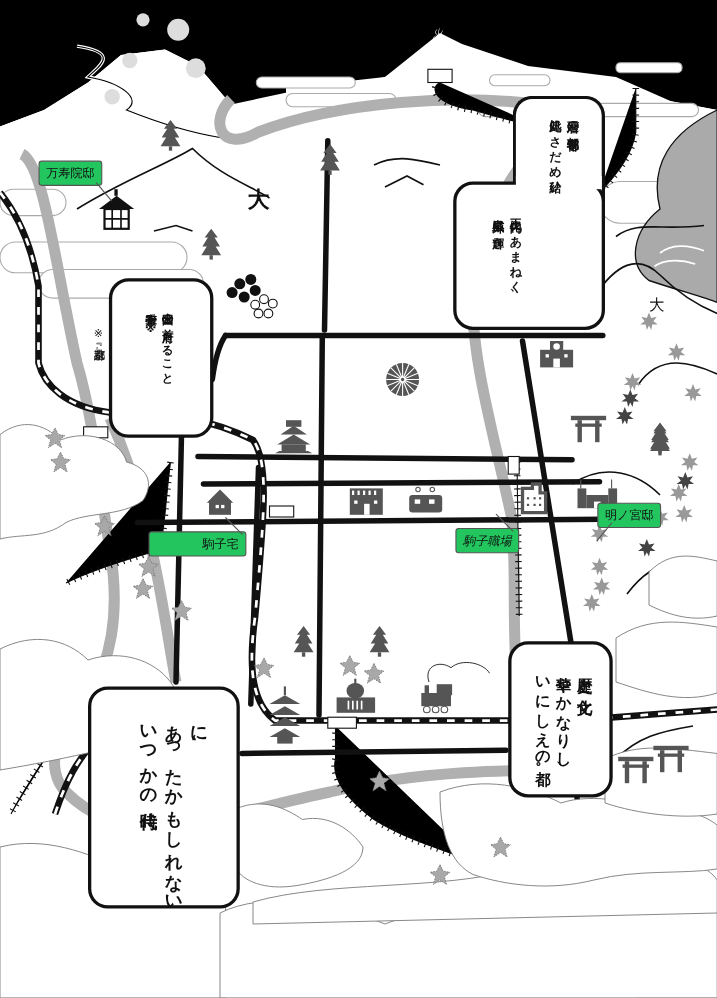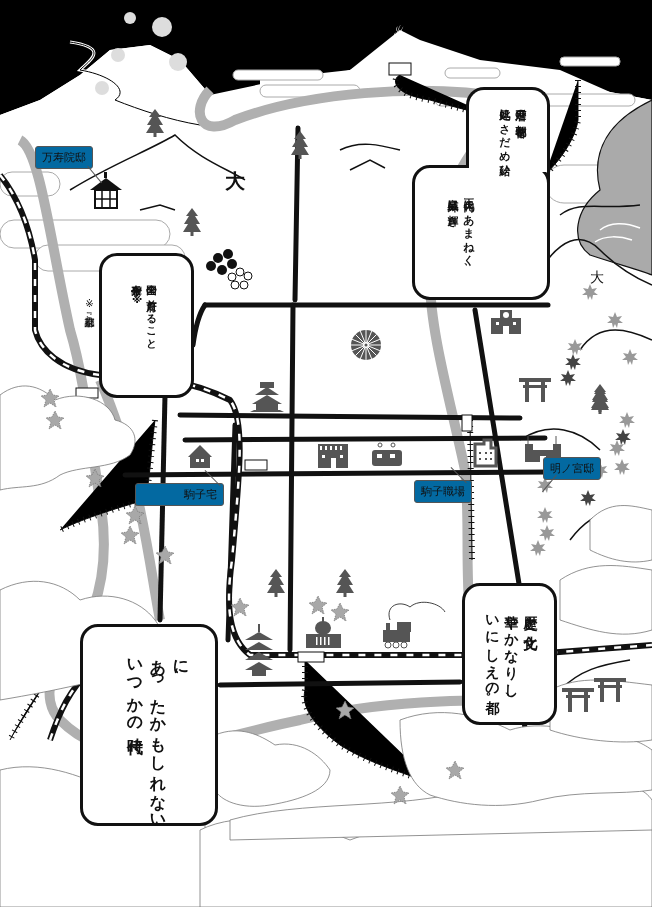--- a/index.html
+++ b/index.html
@@ -8,21 +8,21 @@
   .bubble {
     position:absolute; background:#fff; border:3px solid #111; border-radius:18px;
     box-sizing:border-box;
   }
   .vtext {
     position:absolute; writing-mode:vertical-rl; text-orientation:upright;
     font-family:"DejaVu Sans", sans-serif; color:#111; font-weight:bold;
     letter-spacing:1px; white-space:nowrap;
   }
   .label {
-    position:absolute; background:#0369a1; border:1.5px solid #555; border-radius:3px;
+    position:absolute; background:#22c55e; border:1.5px solid #555; border-radius:3px;
     font-size:11px; color:#111; padding:3px 6px; white-space:nowrap;
     font-family:"DejaVu Sans", sans-serif;
   }
   .label::after {
     content:""; position:absolute; width:1px; height:22px; background:#555;
   }
   .lbl-manju::after { right:4px; bottom:-20px; transform:rotate(-40deg); transform-origin:top; }
   .lbl-akenomiya::after { left:12px; bottom:-18px; transform:rotate(40deg); transform-origin:top; }
   .lbl-komako-home::after { right:2px; top:-20px; transform:rotate(-45deg); transform-origin:bottom; }
   .lbl-komako-work::after { right:4px; top:-20px; transform:rotate(-45deg); transform-origin:bottom; }
@@ -350,21 +350,21 @@
     <rect x="386" y="623" width="4" height="8" fill="#555"></rect>
     <circle cx="388" cy="645" r="3" fill="#fff" stroke="#555"></circle>
     <circle cx="396" cy="645" r="3" fill="#fff" stroke="#555"></circle>
     <circle cx="404" cy="645" r="3" fill="#fff" stroke="#555"></circle>
   </g>
 </svg>
 
 <div class="label lbl-manju" style="left:35px;top:146px;">万寿院邸</div>
 <div class="label lbl-akenomiya" style="left:543px;top:413px;margin-top:44px;">明ノ宮邸</div>
 <div class="label lbl-komako-home" style="left:135px;top:483px;padding-left:48px;">駒子宅</div>
-<div class="label lbl-komako-work" style="left:414px;top:480px;">駒子職場</div>
+<div class="label lbl-komako-work" style="left:414px;top:480px;font-style:italic;">駒子職場</div>
 
 <div class="bubble" style="left:466px;top:87px;width:84px;height:130px;border-bottom:none;border-radius:18px 18px 0 0;"></div>
 <div class="bubble" style="left:412px;top:165px;width:138px;height:135px;"></div>
 <div style="position:absolute;left:469px;top:160px;width:78px;height:12px;background:#fff;"></div>
 <div class="vtext" style="left:512px;top:100px;font-size:11px;">延暦の朝帝都を</div>
 <div class="vtext" style="left:496px;top:100px;font-size:11px;">此処にさだめ給ひ、</div>
 <div class="vtext" style="left:460px;top:190px;font-size:11px;">王化内にあまねく、</div>
 <div class="vtext" style="left:444px;top:190px;font-size:11px;">皇威外に輝き、</div>
 
 <div class="bubble" style="left:99px;top:253px;width:95px;height:145px;"></div>

